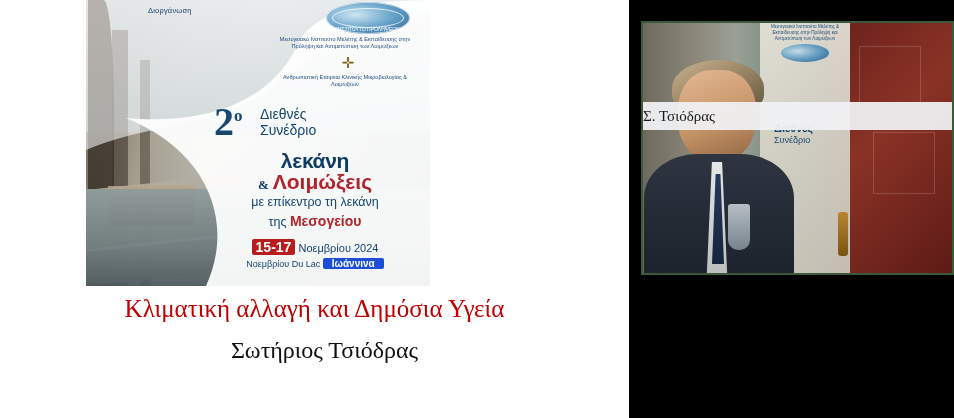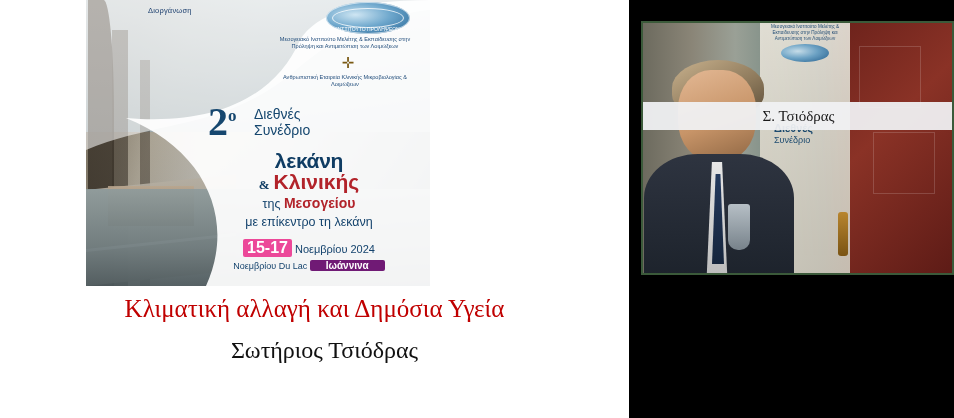--- a/index.html
+++ b/index.html
@@ -151,21 +151,21 @@
     right: 74px; top: 56px;
     width: 16px; height: 18px;
     color: #7a5a14;
     font-size: 15px;
     line-height: 1;
     text-align: center;
   }
 
   .poster-body {
     position: absolute;
-    right: 10px;
+    right: 4px;
     top: 104px;
     width: 222px;
     text-align: center;
     color: #15375c;
   }
   .num-line {
     position: relative;
     height: 46px;
   }
   .big-num {
@@ -222,38 +222,38 @@
     font-size: 14px;
   }
   .date-row {
     margin-top: 8px;
     font-size: 11px;
     color: #14436d;
     font-family: "Liberation Sans", sans-serif;
   }
   .date-badge {
     display: inline-block;
-    background: #ec4899;
+    background: #b91c1c;
     color: #ffffff;
     padding: 0 4px;
     border-radius: 2px;
     font-weight: 700;
-    font-size: 16px;
+    font-size: 14px;
   }
   .venue-row {
     margin-top: 3px;
     font-size: 9px;
     color: #14436d;
     font-family: "Liberation Sans", sans-serif;
   }
   .venue-badge {
     display: inline-block;
-    background: #701a75;
+    background: #1d4ed8;
     color: #ffffff;
-    padding: 0 16px;
+    padding: 0 9px;
     border-radius: 2px;
     font-weight: 700;
     font-size: 10px;
   }
 
   .slide-text {
     position: absolute;
     left: 0; top: 295px;
     width: 629px;
     text-align: center;
@@ -398,21 +398,21 @@
   .sq2 { left: 24px; top: 110px; width: 60px; height: 60px; }
 
   .name-bar {
     position: absolute;
     left: 1px; bottom: 144px;
     width: 311px;
     height: 28px;
     background: rgba(240,241,243,0.94);
     display: flex;
     align-items: center;
-    justify-content: center;
+    justify-content: flex-start;
   }
   .name-text {
     font-size: 15px;
     color: #1a1a1a;
     font-family: "Liberation Serif", serif;
   }
   .video-border {
     position: absolute;
     left: 0; top: 21px;
     width: 313px; height: 254px;
@@ -458,26 +458,26 @@
         <div class="num-line">
           <div class="big-num"><span>2</span><sup>ο</sup></div>
           <div class="num-words">
             <div>Διεθνές</div>
             <div>Συνέδριο</div>
           </div>
         </div>
         <div class="title-main">λεκάνη</div>
         <div>
           <span class="amp">&amp;</span>
-          <span class="title-red">Κλινικής</span>
-        </div>
+          <span class="title-red">Λοιμώξεις</span>
+        </div>
+        <div class="subtitle">με επίκεντρο τη λεκάνη</div>
         <div class="subtitle">
           <span>της </span><span class="hl">Μεσογείου</span>
         </div>
-        <div class="subtitle">με επίκεντρο τη λεκάνη</div>
         <div class="date-row">
           <span class="date-badge">15-17</span>
           <span>Νοεμβρίου 2024</span>
         </div>
         <div class="venue-row">
           <span>Νοεμβρίου Du Lac</span>
           <span class="venue-badge">Ιωάννινα</span>
         </div>
       </div>
     </div>

